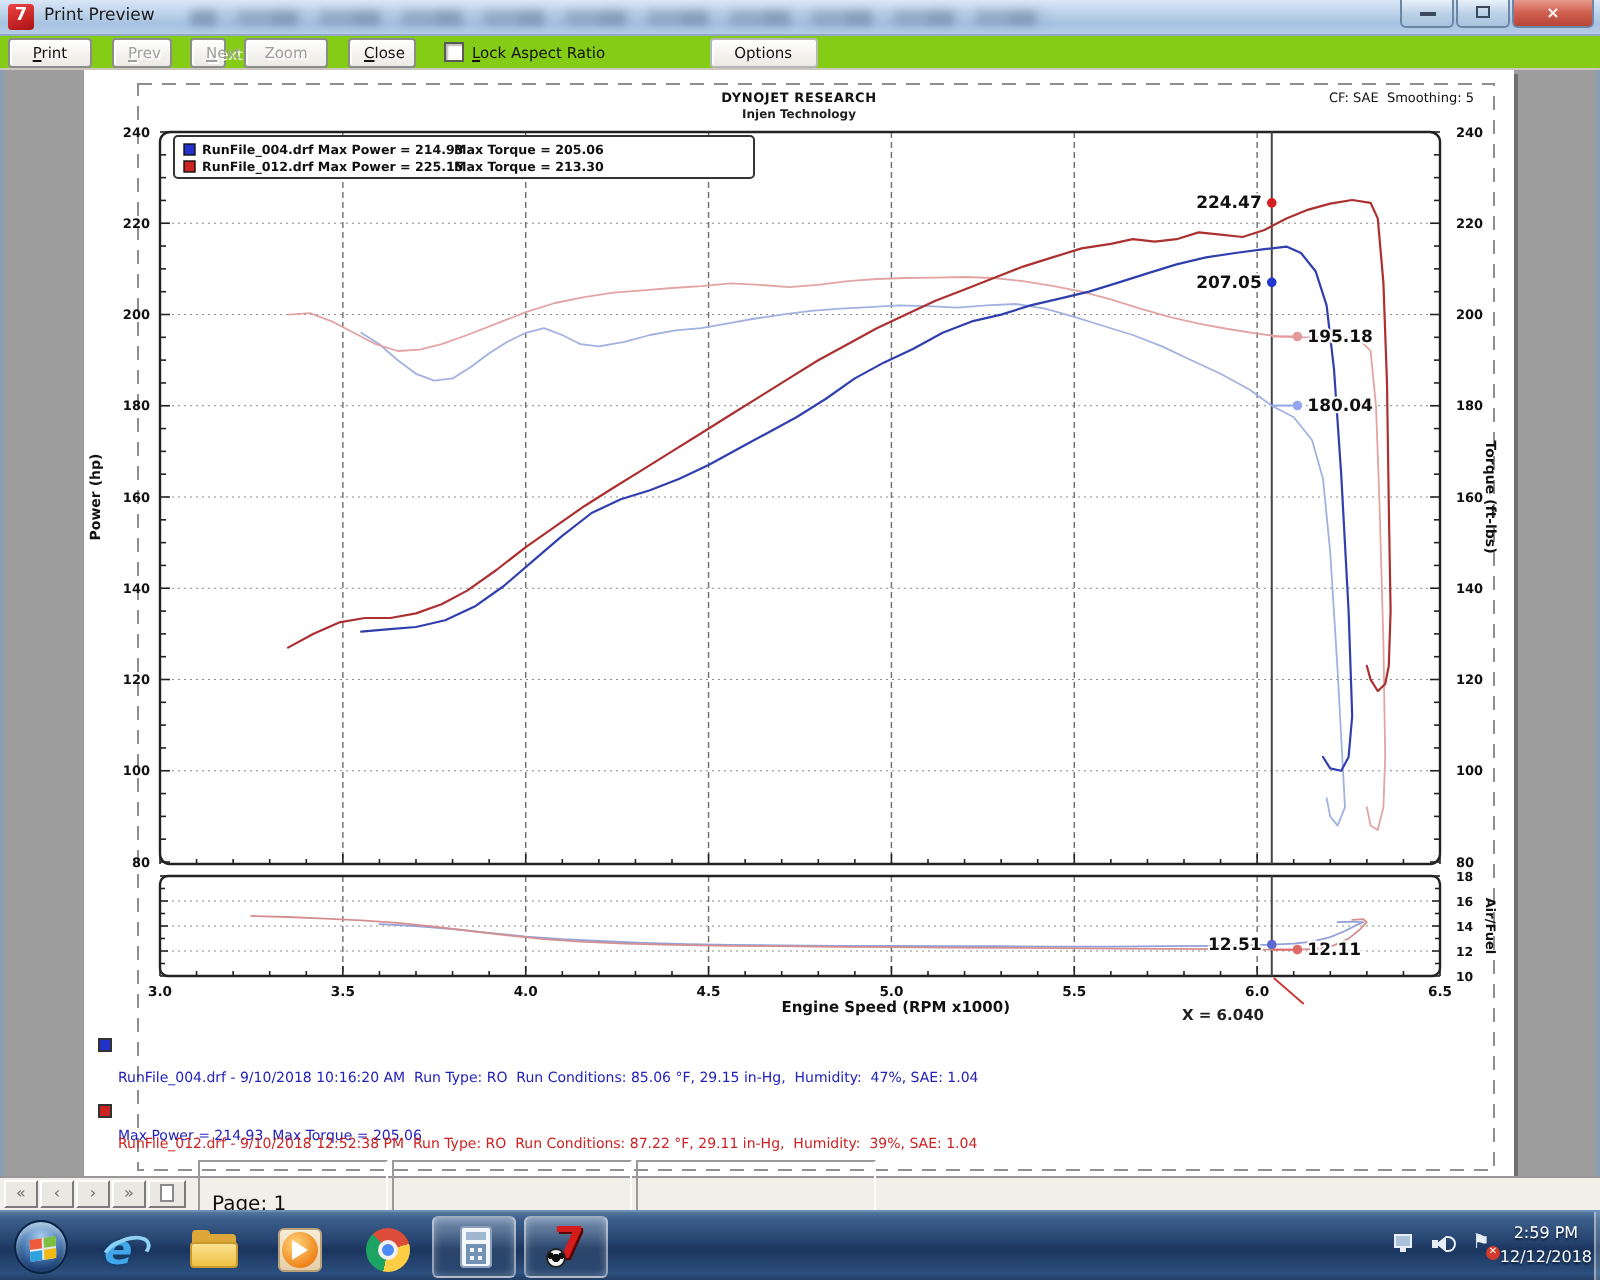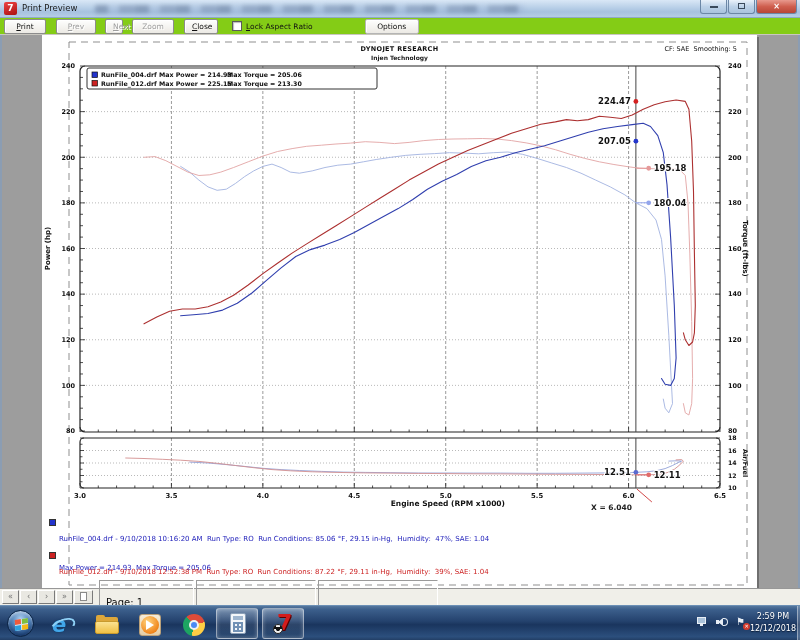--- a/index.html
+++ b/index.html
@@ -139,21 +139,21 @@
   <div class="title-blur"></div>
   <div class="win-controls">
     <div class="win-btn"><span class="dash"></span></div>
     <div class="win-btn"><span class="box"></span></div>
     <div class="win-btn close">×</div>
   </div>
 </div>
 
 <div class="toolbar">
   <div class="tbtn" style="margin-left:4px;width:42px;"><u>P</u>rint</div>
-  <div class="tbtn disabled" style="margin-left:10px;width:40px;"><u>P</u>rev</div>
+  <div class="tbtn disabled" style="margin-left:10px;width:30px;"><u>P</u>rev</div>
   <div class="tbtn disabled" style="margin-left:9px;width:18px;"><u>N</u>ext</div>
   <div class="tbtn disabled" style="margin-left:9px;width:42px;">Zoom <u>O</u>ut</div>
   <div class="tbtn" style="margin-left:10px;width:34px;"><u>C</u>lose</div>
   <div class="checkbox" style="margin-left:14px;"></div>
   <span class="chk-label"><u>L</u>ock Aspect Ratio</span>
   <div class="tbtn" style="margin-left:52px;width:54px;border-color:#b5b5b5;">Options</div>
 </div>
 
 <div class="preview">
   <div class="page">

